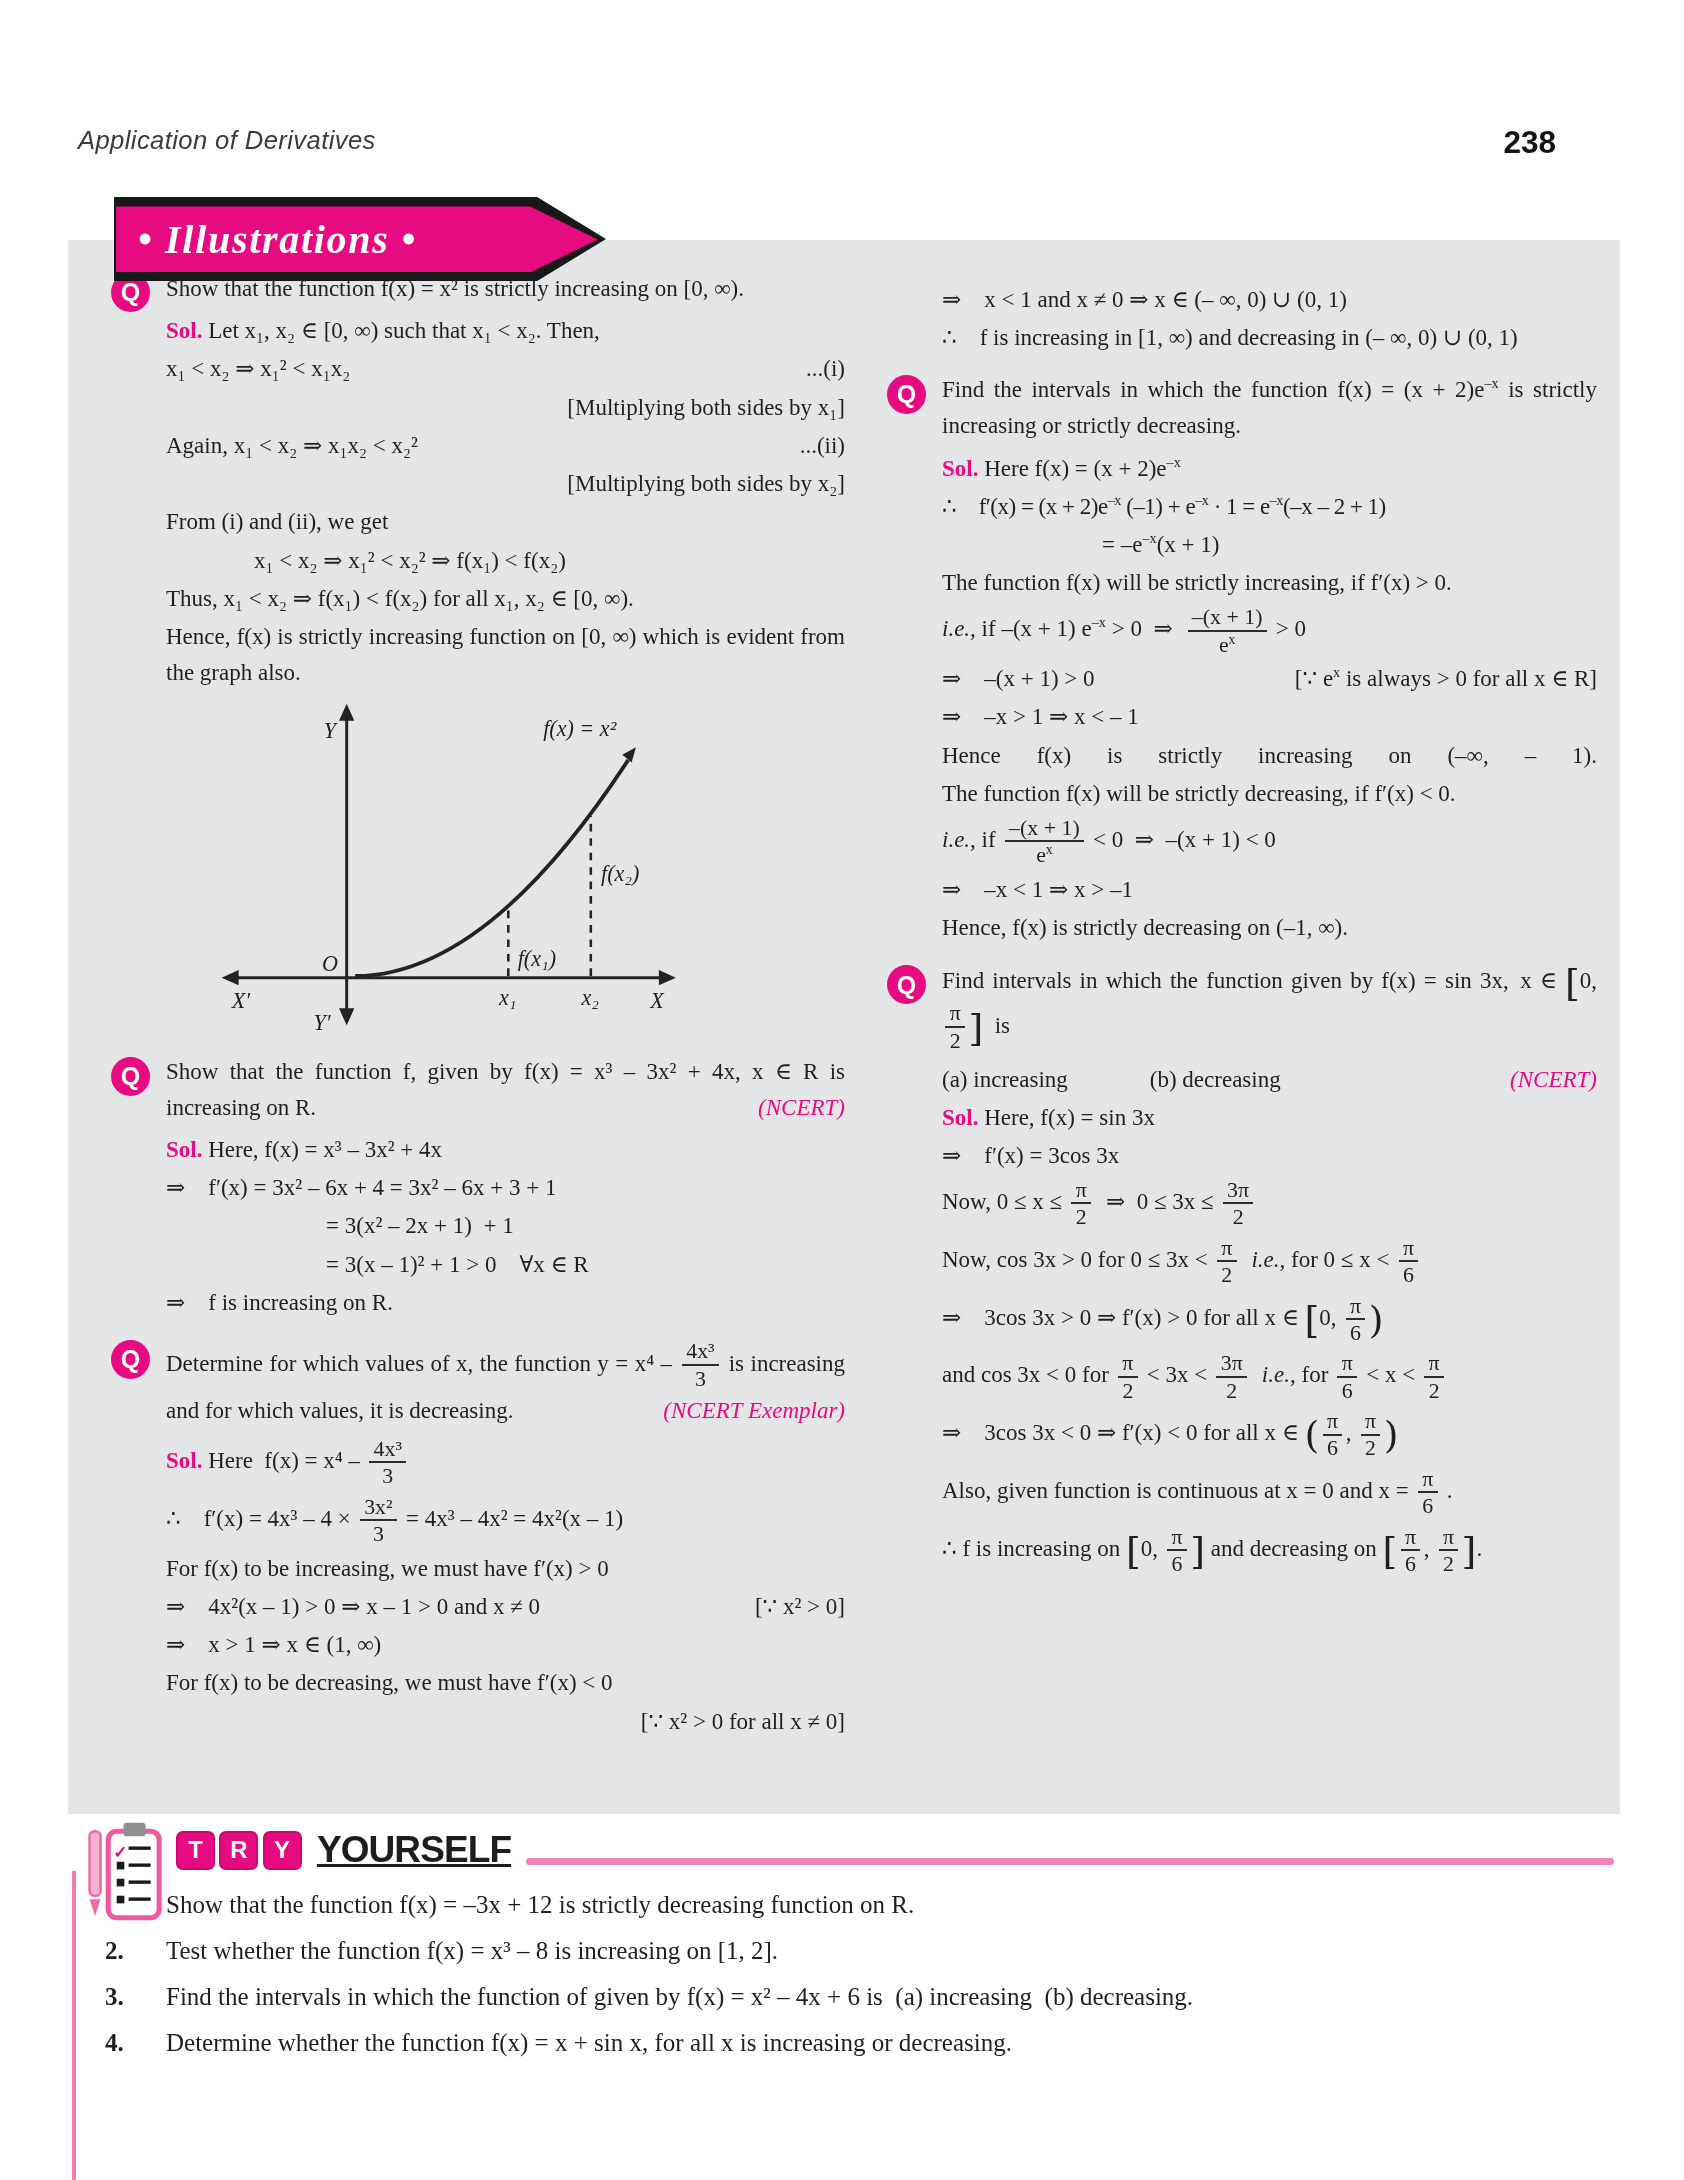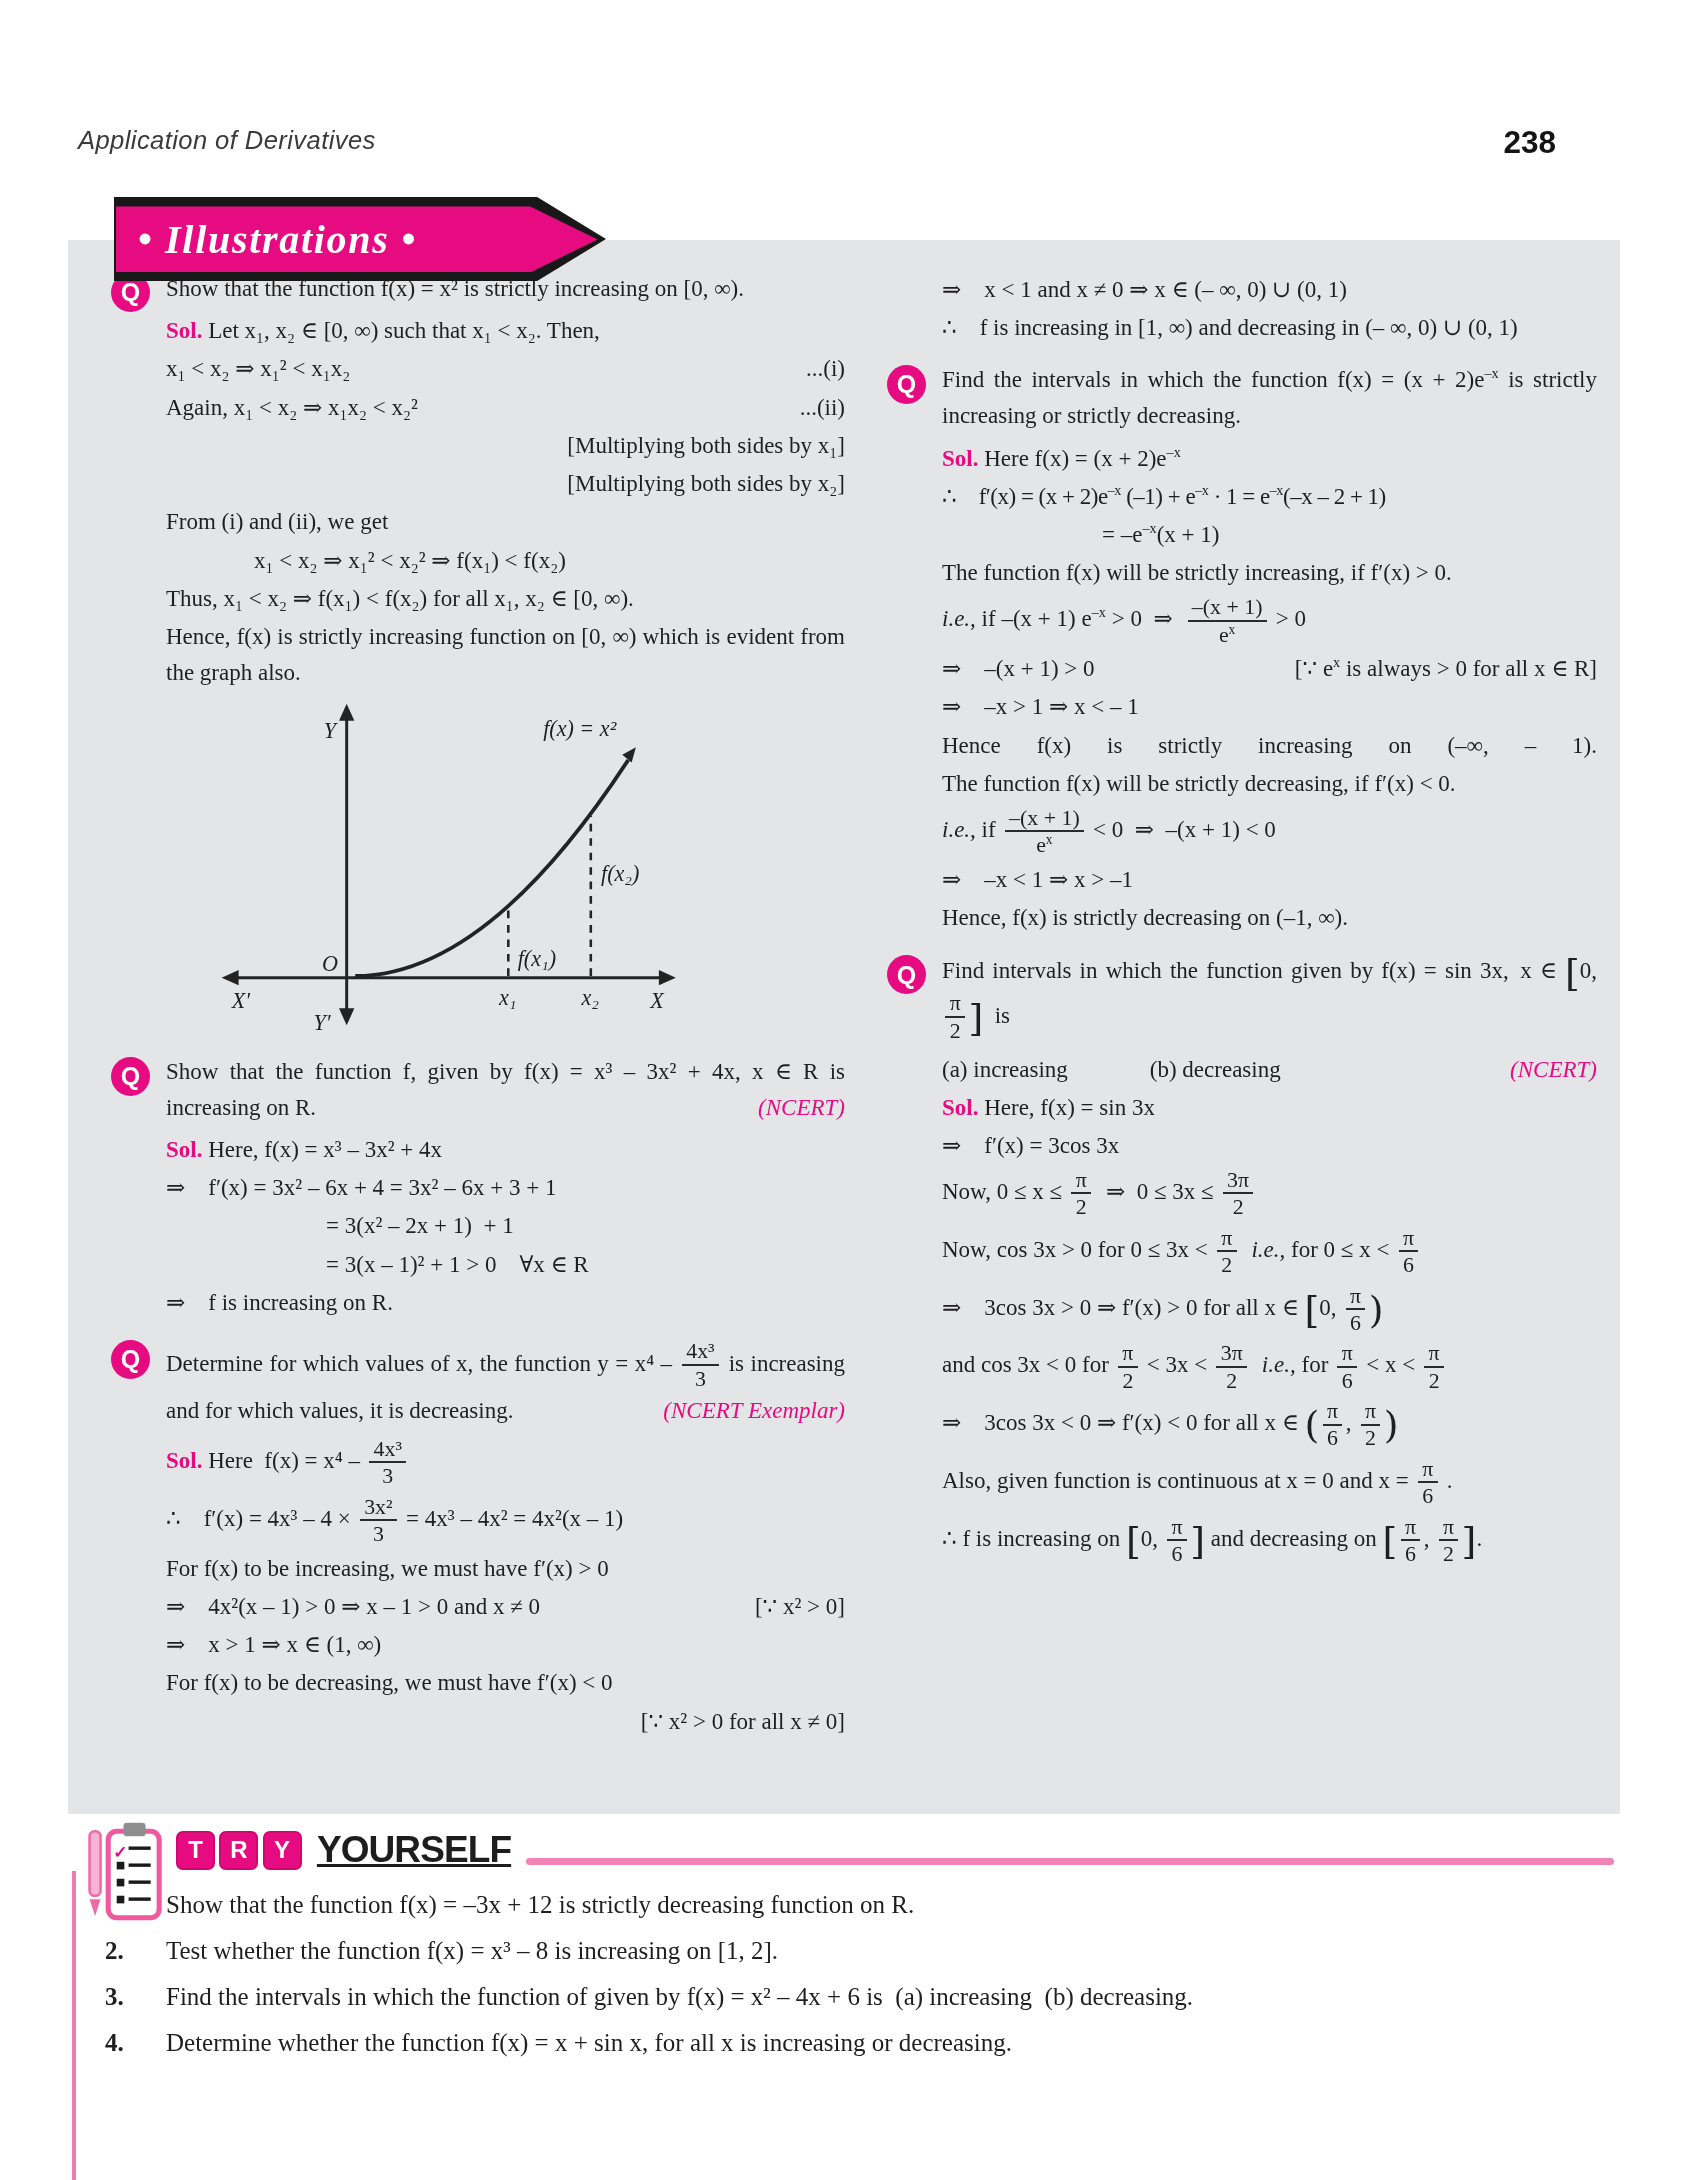--- a/index.html
+++ b/index.html
@@ -33,21 +33,21 @@
     display:flex;align-items:center;
   }
   .ribbon .pink span{
     color:#fff;font-style:italic;font-weight:bold;font-size:40px;
     padding-left:22px;letter-spacing:1.7px;
     font-family:"Liberation Serif","DejaVu Serif",serif;
   }
   
   .col{position:absolute;font-size:23px;line-height:1.55;}
   .col-left{left:43px;top:29px;width:734px;}
-  .col-right{left:819px;top:29px;width:710px;}
+  .col-right{left:819px;top:39px;width:710px;}
   
   .line{padding-left:55px;margin:2.6px 0;}
   .line.indent{padding-left:143px;}
   .line.indent2{padding-left:215px;}
   .line.right{text-align:right;}
   .line.just{text-align:justify;}
   .line.spread{text-align:justify;text-align-last:justify;}
   .line.tight{letter-spacing:-0.5px;}
   .line.has-right{display:flex;align-items:baseline;}
   .line.has-right .lmain{flex:0 1 auto;}
@@ -105,25 +105,25 @@
     <div>
         <div class="qline">
           <span class="qbadge">Q</span>
           <div class="qtext"><span>Show that the function f(x) = x² is strictly increasing on [0, ∞).</span></div>
         </div>
         <div class="line"><span class="lmain"><span class="sol">Sol.</span><span> Let x₁, x₂ ∈ [0, ∞) such that x₁ &lt; x₂. Then,</span></span></div>
         <div class="line has-right">
           <span class="lmain"><span>x₁ &lt; x₂ ⇒ x₁² &lt; x₁x₂</span></span>
           <span class="rtag"><span>...(i)</span></span>
         </div>
+        <div class="line right"><span class="lmain"><span>[Multiplying both sides by x₁]</span></span></div>
         <div class="line has-right">
           <span class="lmain"><span>Again, x₁ &lt; x₂ ⇒ x₁x₂ &lt; x₂²</span></span>
           <span class="rtag"><span>...(ii)</span></span>
         </div>
-        <div class="line right"><span class="lmain"><span>[Multiplying both sides by x₁]</span></span></div>
         <div class="line right"><span class="lmain"><span>[Multiplying both sides by x₂]</span></span></div>
         <div class="line"><span class="lmain"><span>From (i) and (ii), we get</span></span></div>
         <div class="line indent"><span class="lmain"><span>x₁ &lt; x₂ ⇒ x₁² &lt; x₂² ⇒ f(x₁) &lt; f(x₂)</span></span></div>
         <div class="line"><span class="lmain"><span>Thus, x₁ &lt; x₂ ⇒ f(x₁) &lt; f(x₂) for all x₁, x₂ ∈ [0, ∞).</span></span></div>
         <div class="line just"><span class="lmain"><span>Hence, f(x) is strictly increasing function on [0, ∞) which is evident from the graph also.</span></span></div>
       </div>
 
     <div class="graph-wrap">
       <svg width="477" height="336" viewBox="0 0 560 395" style="font-size:27px">
 

